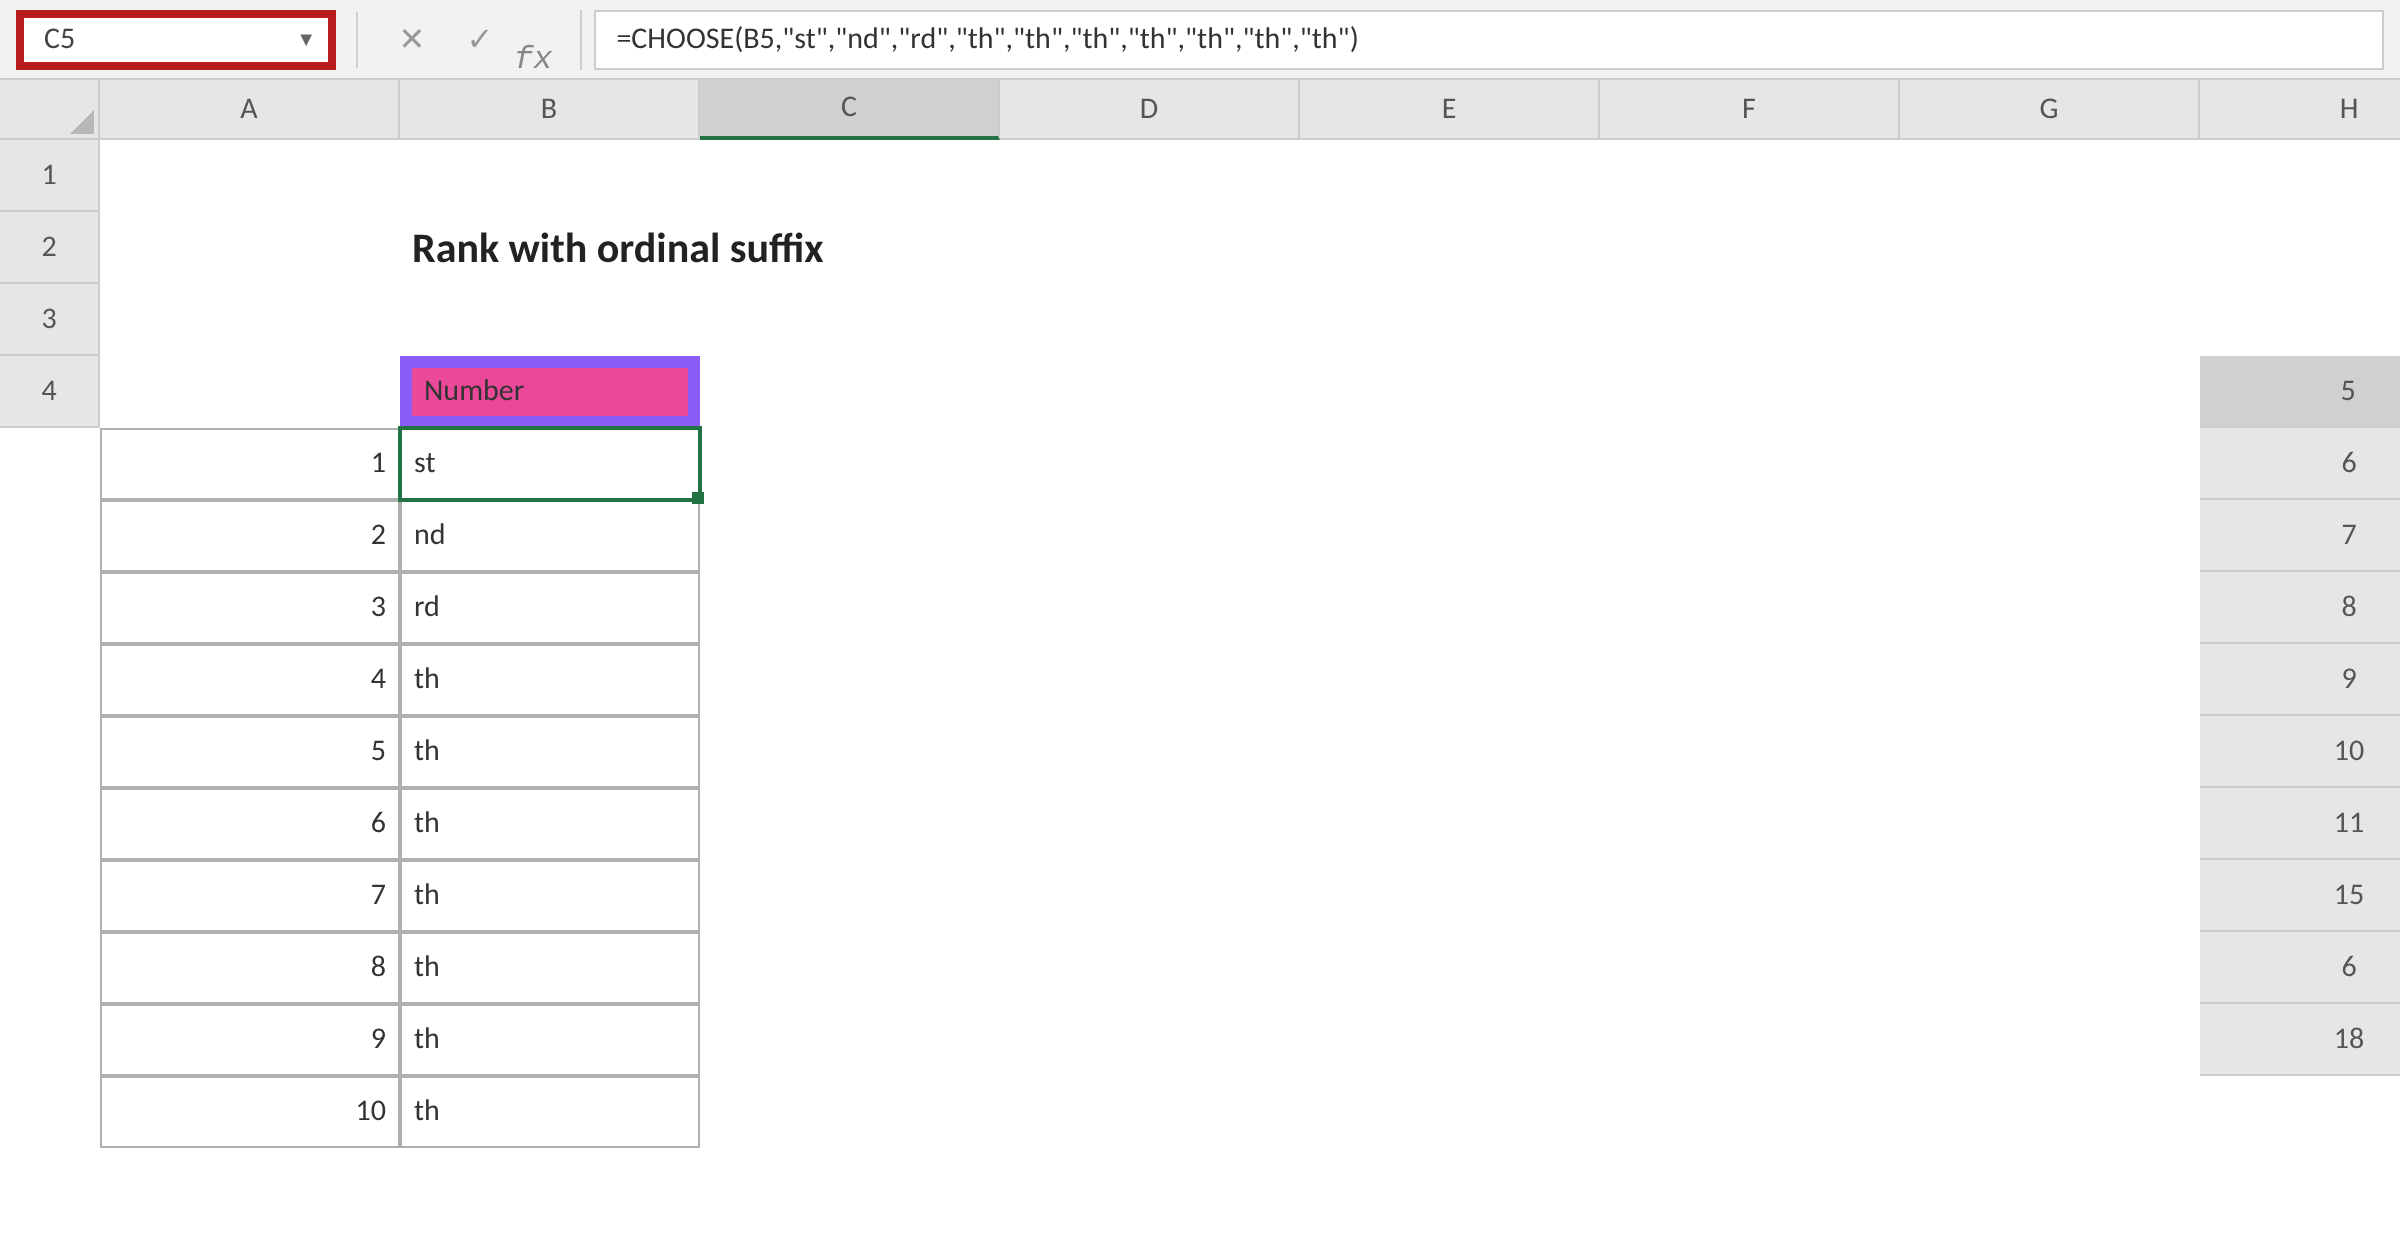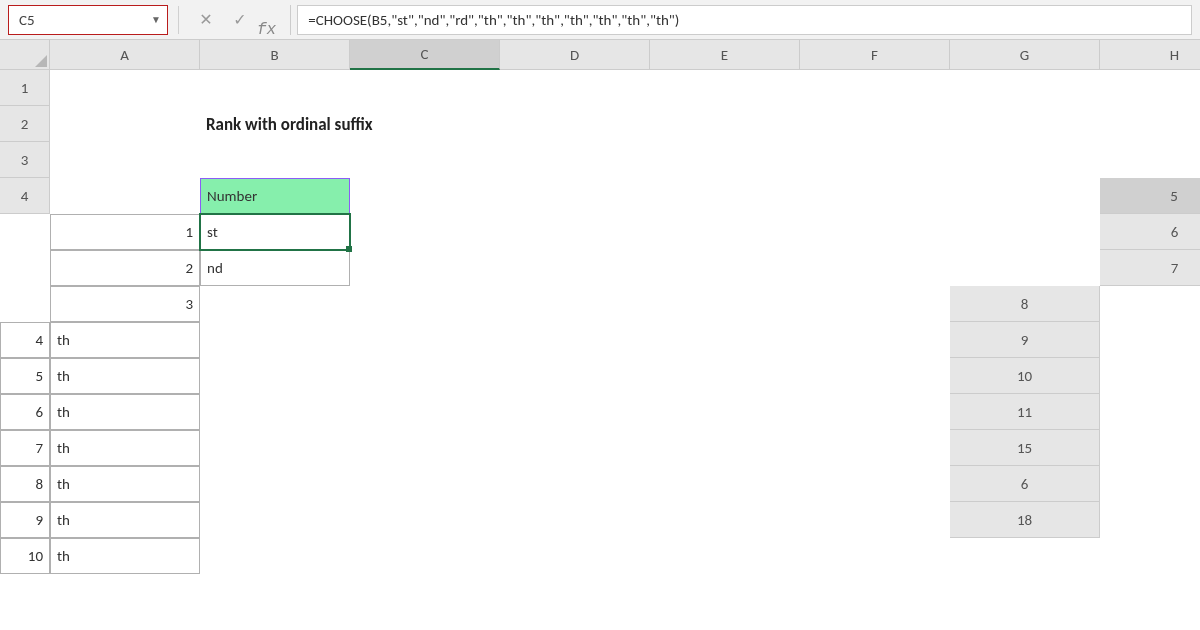--- a/index.html
+++ b/index.html
@@ -16,21 +16,21 @@
     align-items: center;
     height: 40px;
     background: #f2f2f2;
     border-bottom: 1px solid #cccccc;
   }
   .name-box {
     position: relative;
     width: 160px;
     height: 30px;
     background: #ffffff;
-    border: 1px solid #b91c1c;
+    border: 4px solid #b91c1c;
     margin-left: 8px;
     display: flex;
     align-items: center;
     padding-left: 10px;
     color: #444;
     font-size: 15px;
   }
   .name-box .dd {
     position: absolute;
     right: 6px;
@@ -132,26 +132,26 @@
     border-right: 1px solid #ffffff;
     border-bottom: 1px solid #ffffff;
     display: flex;
     align-items: center;
     padding: 0 6px;
     color: #333;
     background: #ffffff;
   }
   .title {
     font-weight: bold;
-    font-size: 17px;
+    font-size: 21px;
     color: #222;
   }
   .tbl-hdr {
-    background: #86efac;
-    border: 1px solid #8b5cf6;
+    background: #ec4899;
+    border: 6px solid #8b5cf6;
   }
   .tbl {
     border: 1px solid #b0b0b0;
   }
   .num {
     justify-content: flex-end;
   }
   .selected {
     outline: 2px solid #217346;
     outline-offset: -1px;
@@ -251,20 +251,21 @@
   <div class="cell tbl">nd</div>
   <div class="cell"></div>
   <div class="cell"></div>
   <div class="cell"></div>
   <div class="cell"></div>
   <div class="cell"></div>
 
   <div class="rowhdr">7</div>
   <div class="cell"></div>
   <div class="cell tbl num">3</div>
+  <div class="cell tbl">rd</div>
   <div class="cell"></div>
   <div class="cell"></div>
   <div class="cell"></div>
   <div class="cell"></div>
   <div class="cell"></div>
 
   <div class="rowhdr">8</div>
   <div class="cell"></div>
   <div class="cell tbl num">4</div>
   <div class="cell tbl">th</div>

